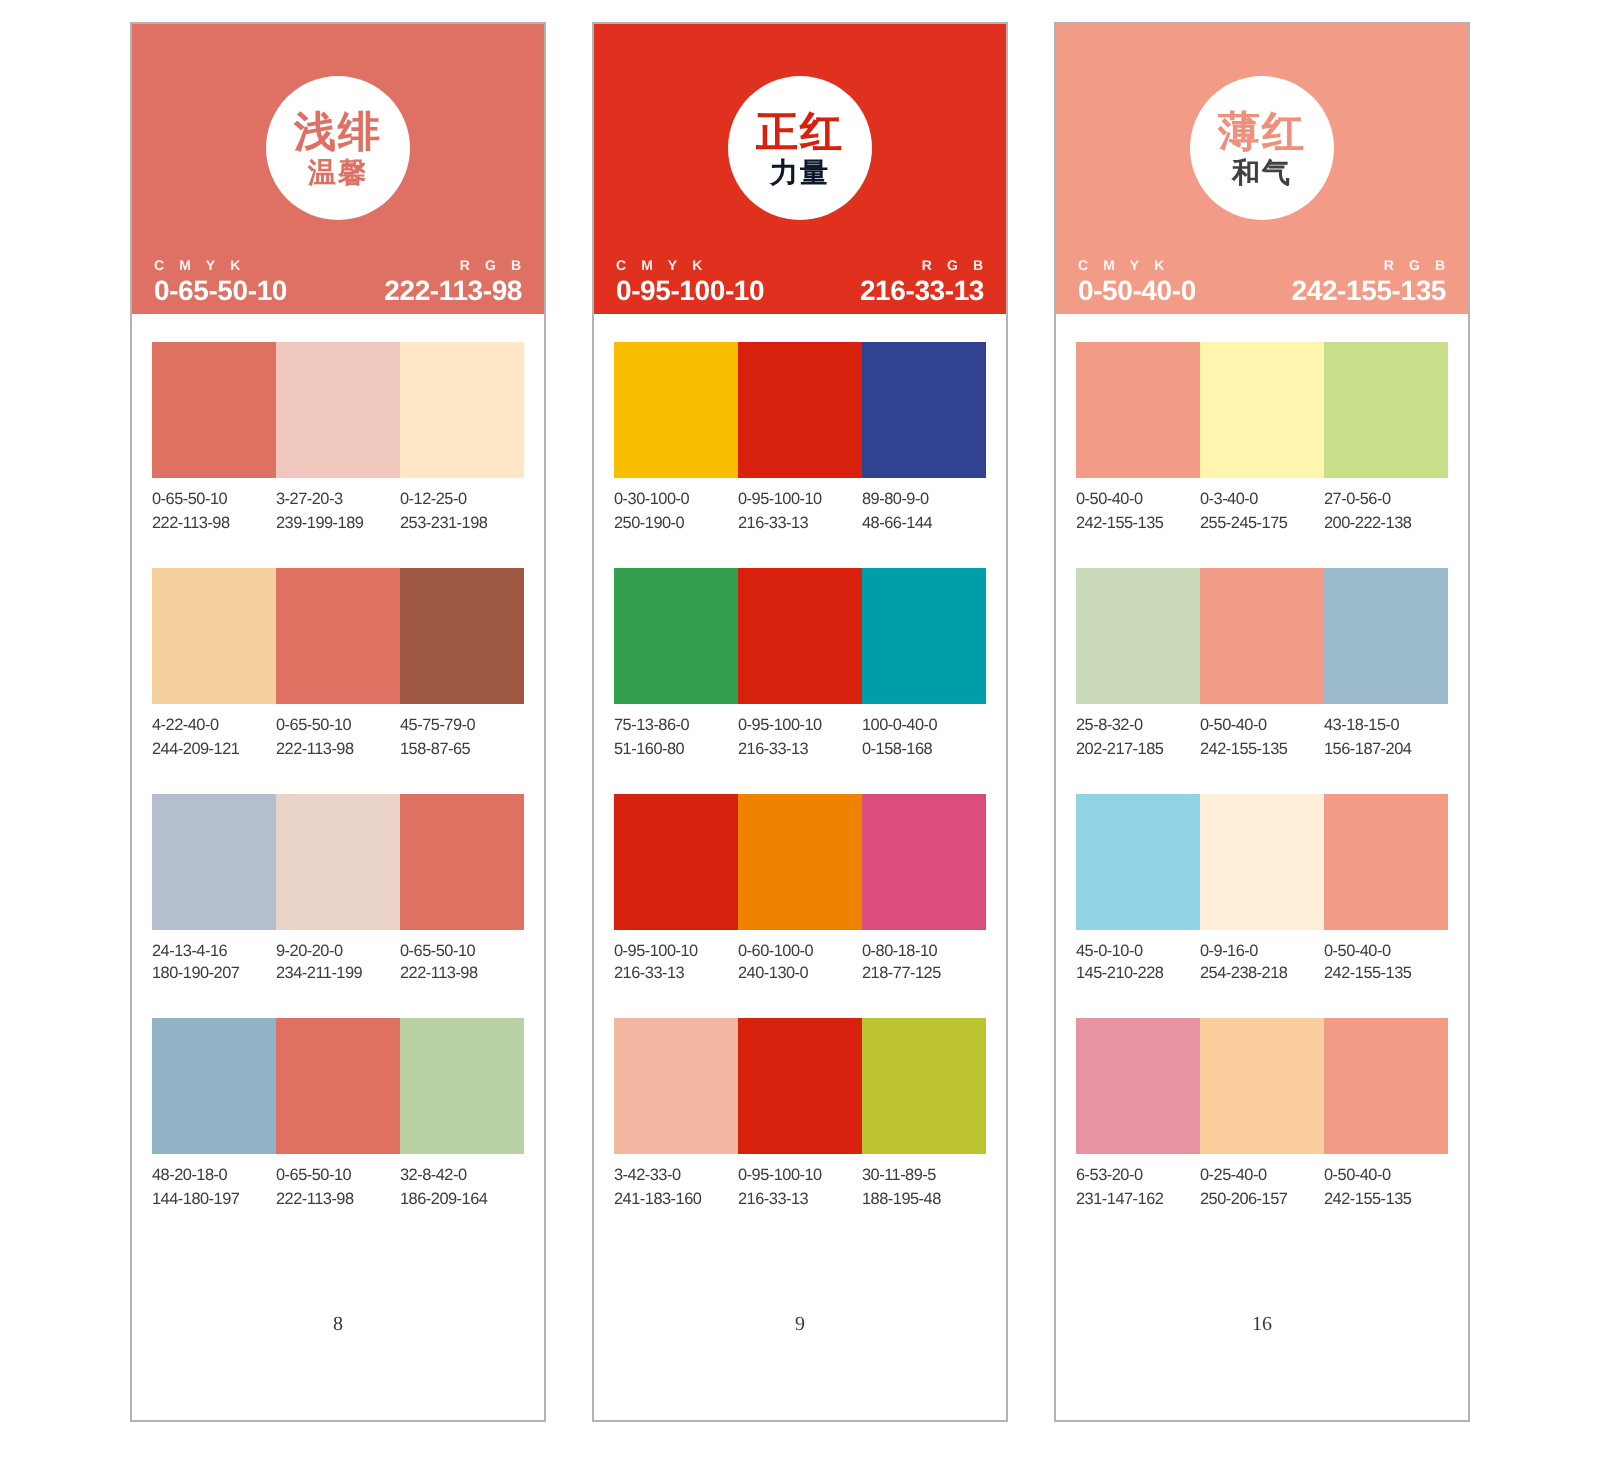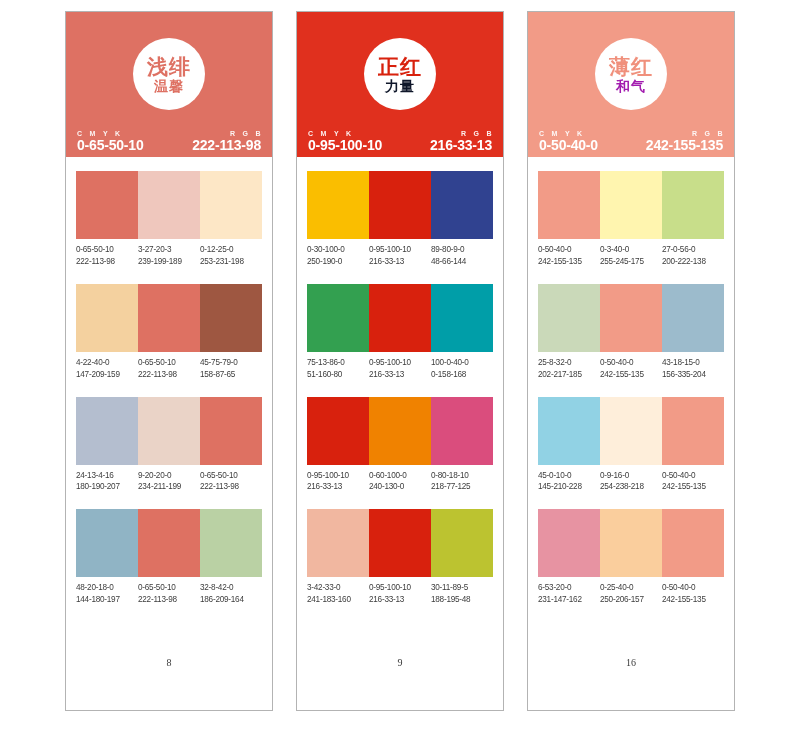--- a/index.html
+++ b/index.html
@@ -187,21 +187,21 @@
         </div>
         <div class="row">
           <div class="swatches">
             <div class="swatch" style="background: rgb(244, 209, 159);"></div>
             <div class="swatch" style="background: rgb(222, 113, 98);"></div>
             <div class="swatch" style="background: rgb(158, 87, 65);"></div>
           </div>
           <div class="labels">
             <div class="label-cell">
               <div class="label-cmyk">4-22-40-0</div>
-              <div class="label-rgb">147-209-159</div>
+              <div class="label-rgb">244-209-121</div>
             </div>
             <div class="label-cell">
               <div class="label-cmyk">0-65-50-10</div>
               <div class="label-rgb">222-113-98</div>
             </div>
             <div class="label-cell">
               <div class="label-cmyk">45-75-79-0</div>
               <div class="label-rgb">158-87-65</div>
             </div>
           </div>
@@ -353,21 +353,21 @@
             </div>
           </div>
         </div>
         <div class="page-number">9</div>
       </div>
     </div>
     <div class="card">
       <div class="card-header" style="background: rgb(242, 155, 135);">
         <div class="badge">
           <div class="badge-main" style="color: rgb(240, 144, 124);">薄红</div>
-          <div class="badge-sub" style="color: #a21caf;">和气</div>
+          <div class="badge-sub" style="color: #404040;">和气</div>
         </div>
         <div class="code-bar">
           <div class="code-group">
             <div class="code-letters"><span>C</span><span>M</span><span>Y</span><span>K</span></div>
             <div class="code-value">0-50-40-0</div>
           </div>
           <div class="code-group right">
             <div class="code-letters"><span>R</span><span>G</span><span>B</span></div>
             <div class="code-value">242-155-135</div>
           </div>
@@ -405,21 +405,21 @@
             <div class="label-cell">
               <div class="label-cmyk">25-8-32-0</div>
               <div class="label-rgb">202-217-185</div>
             </div>
             <div class="label-cell">
               <div class="label-cmyk">0-50-40-0</div>
               <div class="label-rgb">242-155-135</div>
             </div>
             <div class="label-cell">
               <div class="label-cmyk">43-18-15-0</div>
-              <div class="label-rgb">156-335-204</div>
+              <div class="label-rgb">156-187-204</div>
             </div>
           </div>
         </div>
         <div class="row">
           <div class="swatches">
             <div class="swatch" style="background: rgb(145, 210, 228);"></div>
             <div class="swatch" style="background: rgb(254, 238, 218);"></div>
             <div class="swatch" style="background: rgb(242, 155, 135);"></div>
           </div>
           <div class="labels">

